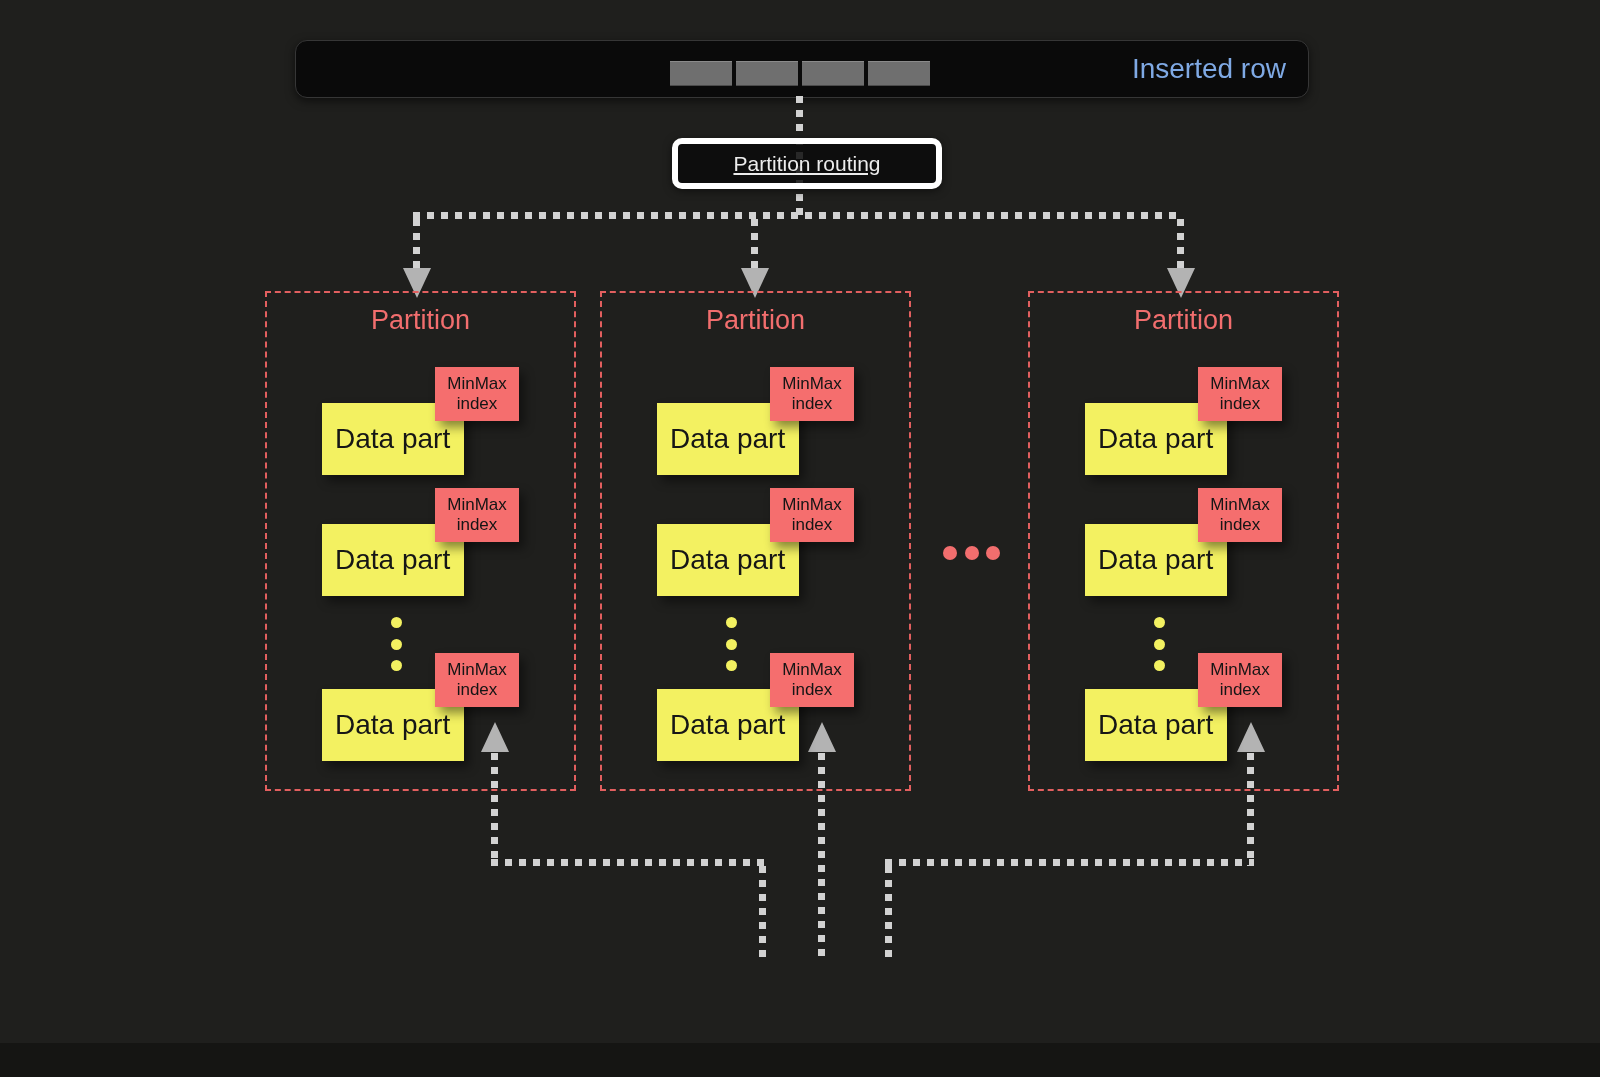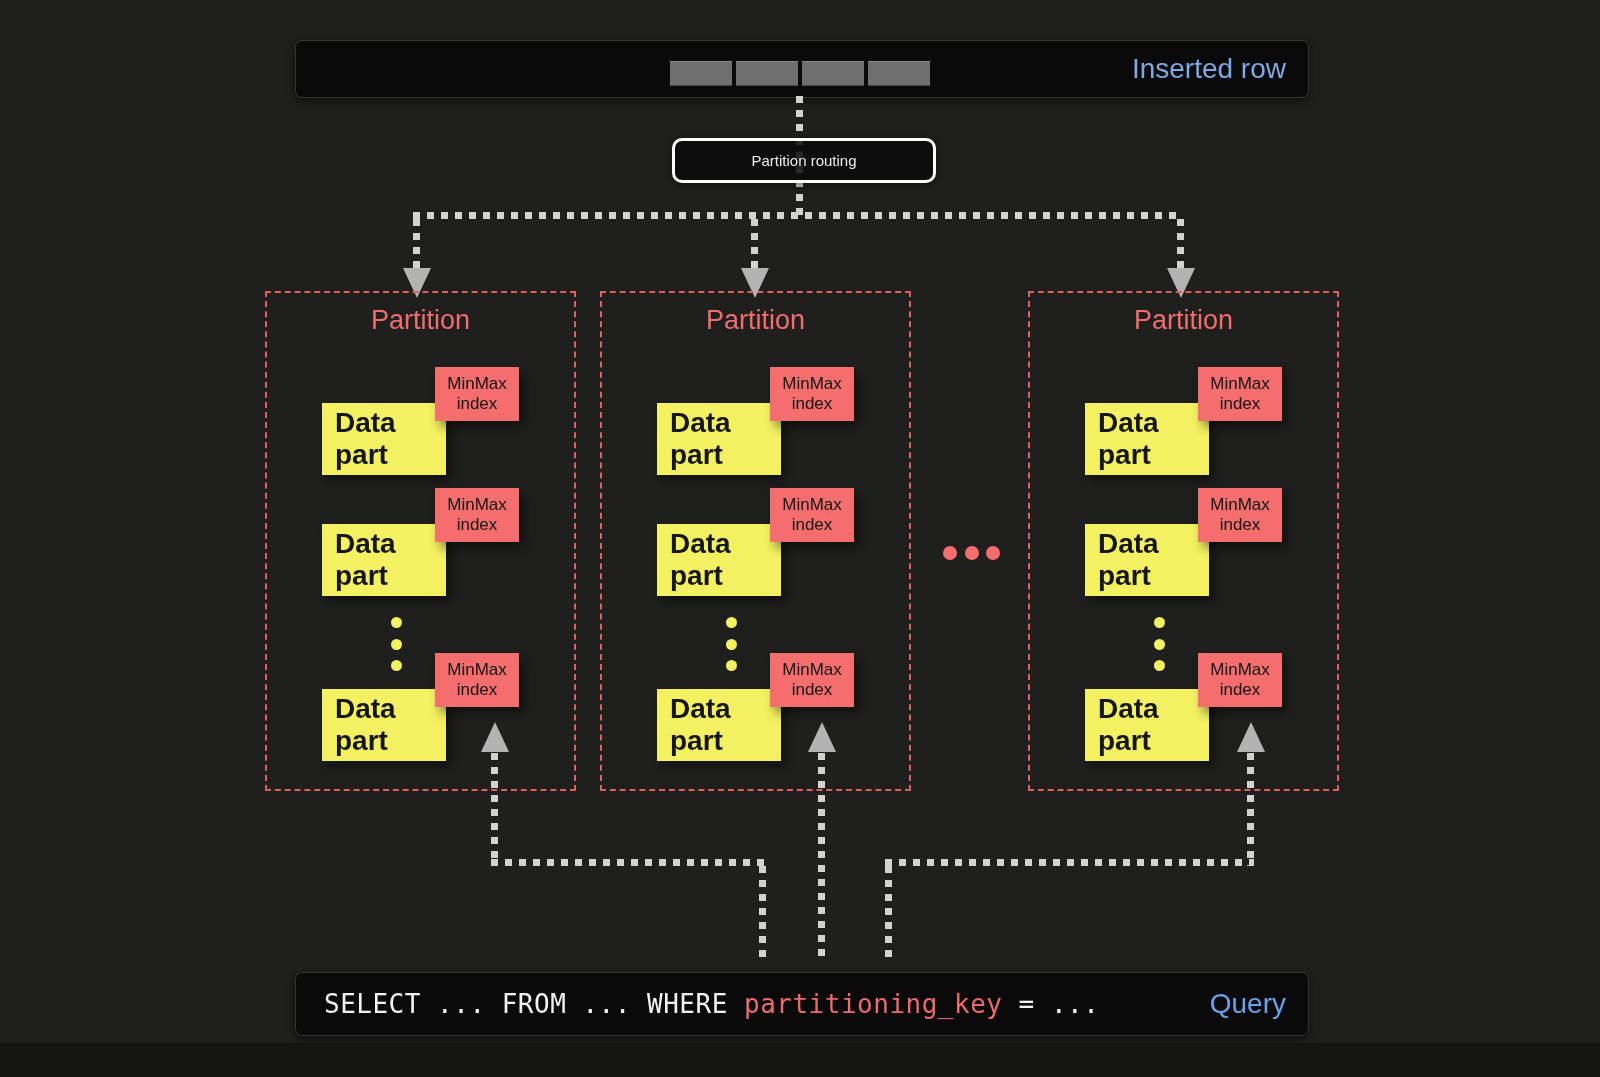--- a/index.html
+++ b/index.html
@@ -1,54 +1,54 @@
 <!DOCTYPE html>
 <html><head>
 <meta charset="utf-8">
 <style>
   html,body{margin:0;padding:0;background:#1f1f1d;}
   #stage{position:relative;width:1600px;height:1077px;background:#1f1f1d;overflow:hidden;
          font-family:"Liberation Sans",sans-serif;}
   #bottom-strip{position:absolute;left:0;top:1043px;width:1600px;height:34px;background:#151513;}
 
   
-  .bar{position:absolute;background:#0a0a0a;border:1px solid #363636;border-radius:7px;
+  .bar{position:absolute;background:#0a0a0a;border:1px solid #363636;border-radius:12px;
        box-shadow:0 3px 10px rgba(0,0,0,.55);display:flex;align-items:center;}
   #inserted-bar{left:295px;top:40px;width:1012px;height:56px;}
   #query-bar{left:295px;top:972px;width:1012px;height:62px;}
   .bar-label-blue{position:absolute;right:22px;top:0;height:100%;display:flex;align-items:center;
        color:#7fa9e4;font-size:28px;}
   #row-cells{position:absolute;left:374px;top:20px;display:flex;gap:4px;}
   .row-cell{width:62px;height:23px;background:#6f6f6f;border-top:1px solid #8b8b8b;border-bottom:1px solid #4b4b4b;}
 
   .sql{position:absolute;left:28px;top:0;height:100%;display:flex;align-items:center;
        font-family:"DejaVu Sans Mono",monospace;font-size:26px;color:#f2f2f2;white-space:pre;letter-spacing:.5px;}
   .sql .key{color:#ee6b6b;}
 
   
-  .pill{position:absolute;background:rgba(10,10,10,.85);border:3px solid #ffffff;border-radius:10px;
-        display:flex;align-items:center;justify-content:center;color:#ececec;font-size:15px;
-        box-shadow:0 2px 8px rgba(0,0,0,.5);z-index:5;}
+  .pill{position:absolute;background:rgba(10,10,10,.85);border:6px solid #ffffff;border-radius:10px;
+        display:flex;align-items:center;justify-content:center;color:#ececec;font-size:21px;
+        box-shadow:0 2px 8px rgba(0,0,0,.5);z-index:5;text-decoration:underline;}
   #routing-pill{left:672px;top:138px;width:258px;height:39px;}
   #pruning-pill{left:693px;top:895px;width:257px;height:38px;}
 
   
   .dv{position:absolute;width:7px;background-image:repeating-linear-gradient(to bottom,#d2d2d2 0 7px,transparent 7px 14px);z-index:2;}
   .dh{position:absolute;height:7px;background-image:repeating-linear-gradient(to right,#d2d2d2 0 7px,transparent 7px 14px);z-index:2;}
   .arrow-down{position:absolute;width:0;height:0;border-left:14px solid transparent;border-right:14px solid transparent;
         border-top:30px solid #b3b3b3;z-index:2;}
   .arrow-up{position:absolute;width:0;height:0;border-left:14px solid transparent;border-right:14px solid transparent;
         border-bottom:30px solid #b3b3b3;z-index:2;}
 
   
   .partition{position:absolute;top:291px;width:307px;height:496px;border:2px dashed #e25f5f;z-index:3;}
   .p-title{position:absolute;left:0;top:12px;width:100%;text-align:center;color:#f26e6e;font-size:27px;}
-  .data-part{position:absolute;left:55px;width:124px;height:72px;background:#f3f161;color:#161616;
+  .data-part{position:absolute;left:55px;width:142px;height:72px;background:#f3f161;color:#161616;
         font-size:28px;display:flex;align-items:center;padding-left:13px;box-sizing:border-box;
-        box-shadow:5px 6px 10px rgba(0,0,0,.45);z-index:4;font-weight:bold;}
+        box-shadow:5px 6px 10px rgba(0,0,0,.45);z-index:4;}
   .minmax{position:absolute;left:168px;width:84px;height:54px;background:#f56e6e;color:#151515;
         font-size:17px;line-height:1.2;text-align:center;display:flex;align-items:center;justify-content:center;
         box-shadow:5px 6px 10px rgba(0,0,0,.45);z-index:5;}
   .ydot{position:absolute;width:11px;height:11px;border-radius:50%;background:#f3f161;left:124px;}
   .rdot{position:absolute;width:14px;height:14px;border-radius:50%;background:#f26e6e;top:546px;z-index:3;}
 </style>
 </head>
 <body>
 
 <div id="stage">
@@ -123,19 +123,15 @@
 
   <div class="arrow-up" style="left:808px;top:722px;"></div>
   <div class="dv" style="left:818px;top:753px;height:205px;"></div>
 
   <div class="dv" style="left:885px;top:866px;height:92px;"></div>
   <div class="dh" style="left:885px;top:859px;width:369px;"></div>
   <div class="dv" style="left:1247px;top:753px;height:113px;"></div>
   <div class="arrow-up" style="left:1237px;top:722px;"></div>
 
 
-  <div class="bar" id="query-bar">
-    <div class="sql"><span>SELECT ... FROM ... WHERE </span><span class="key">partitioning_key</span><span> = ...</span></div>
-    <div class="bar-label-blue" style="color:#6aa3ea;">Query</div>
-  </div>
 
   <div id="bottom-strip"></div>
 </div>
 
 </body></html>

